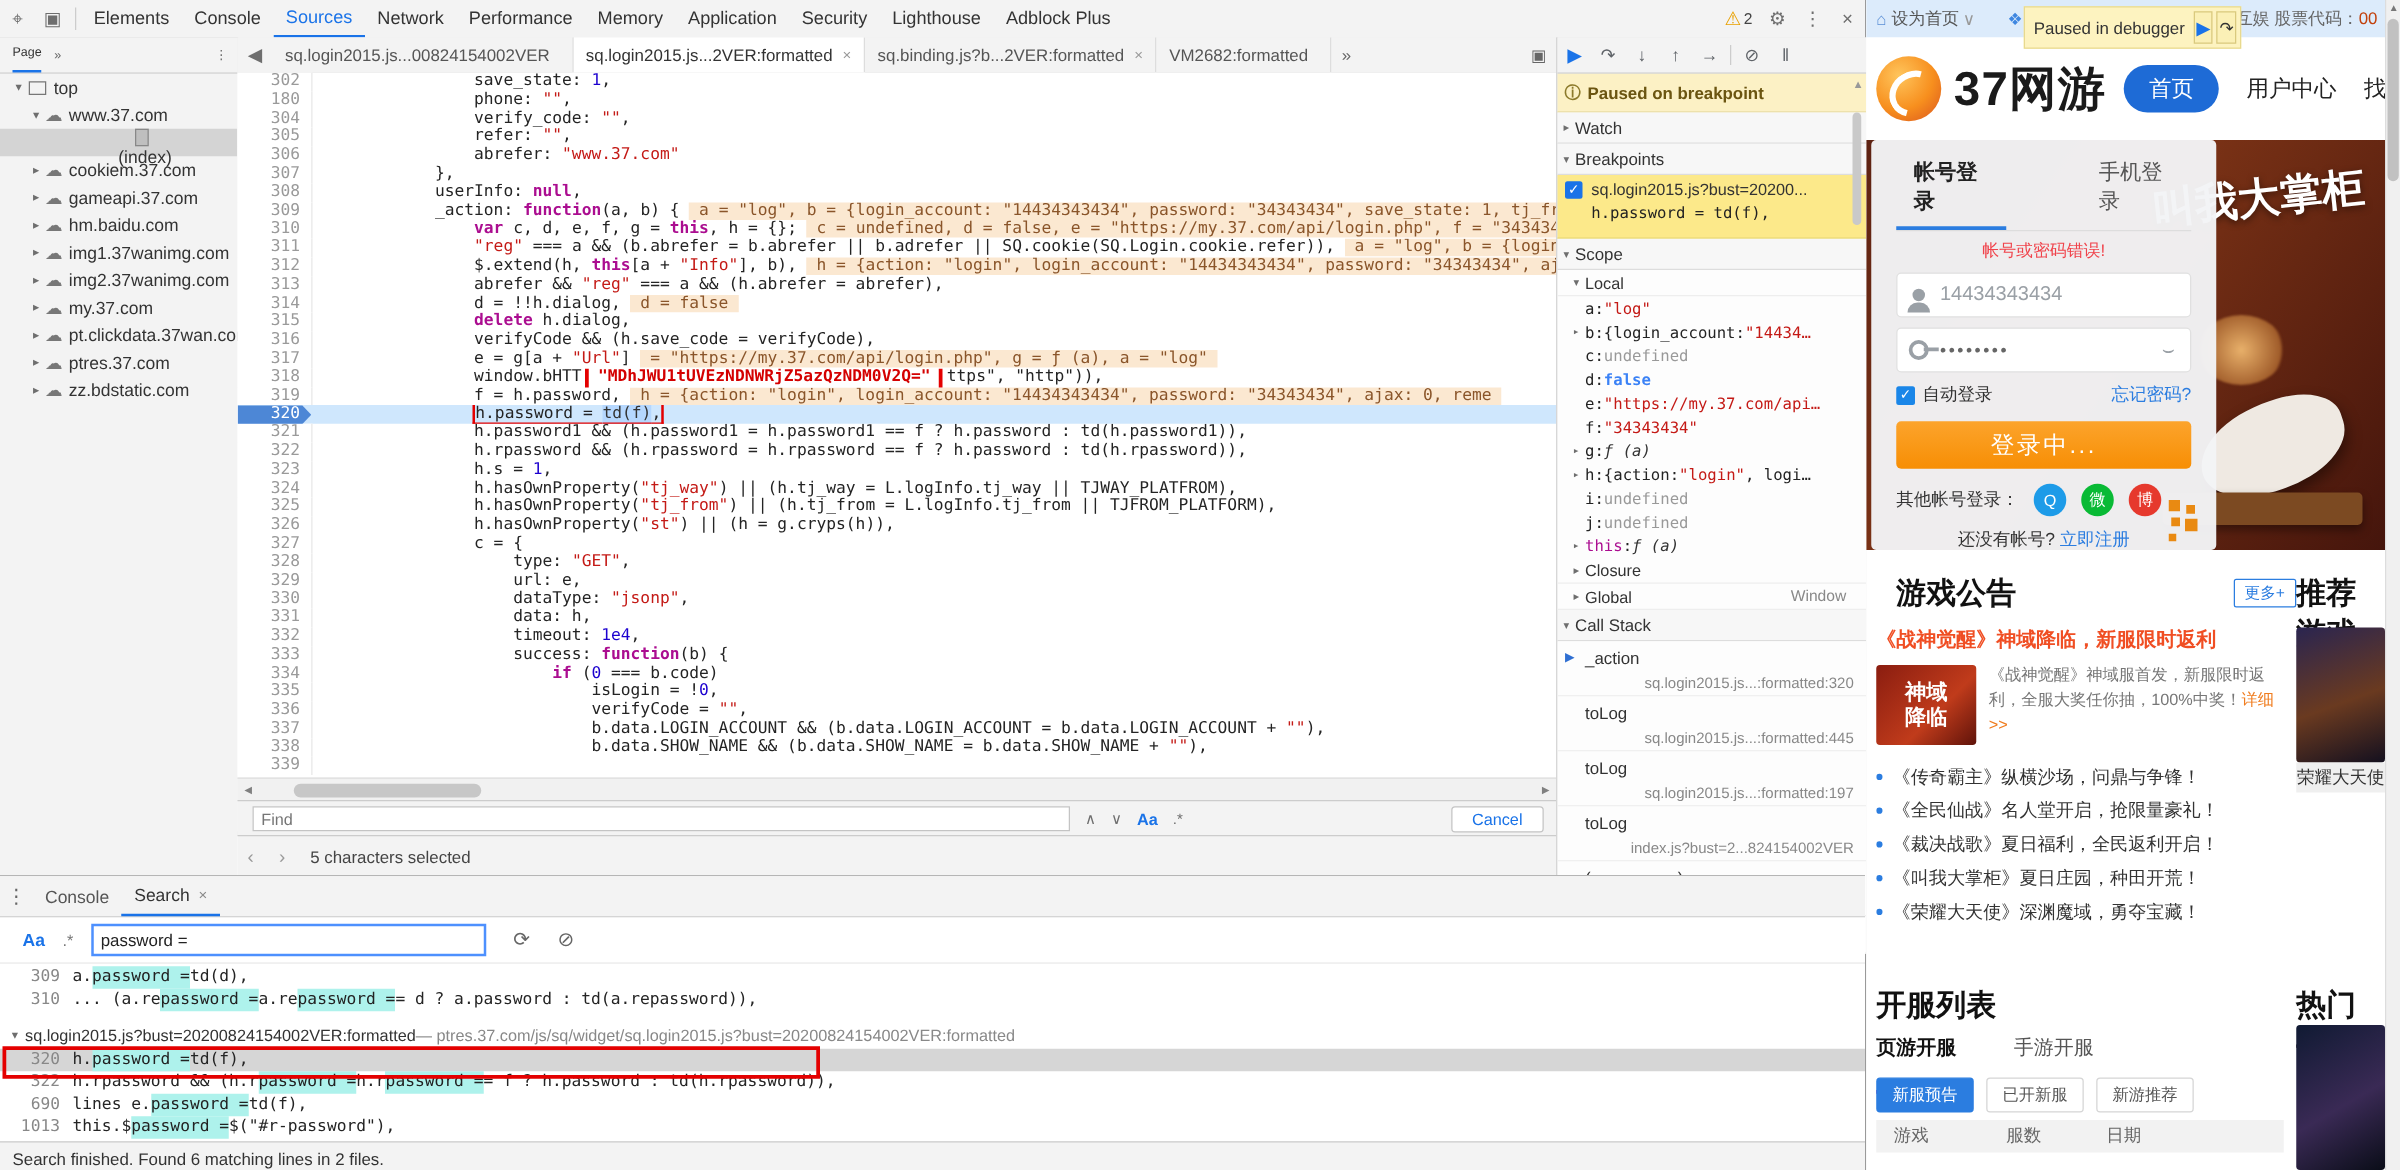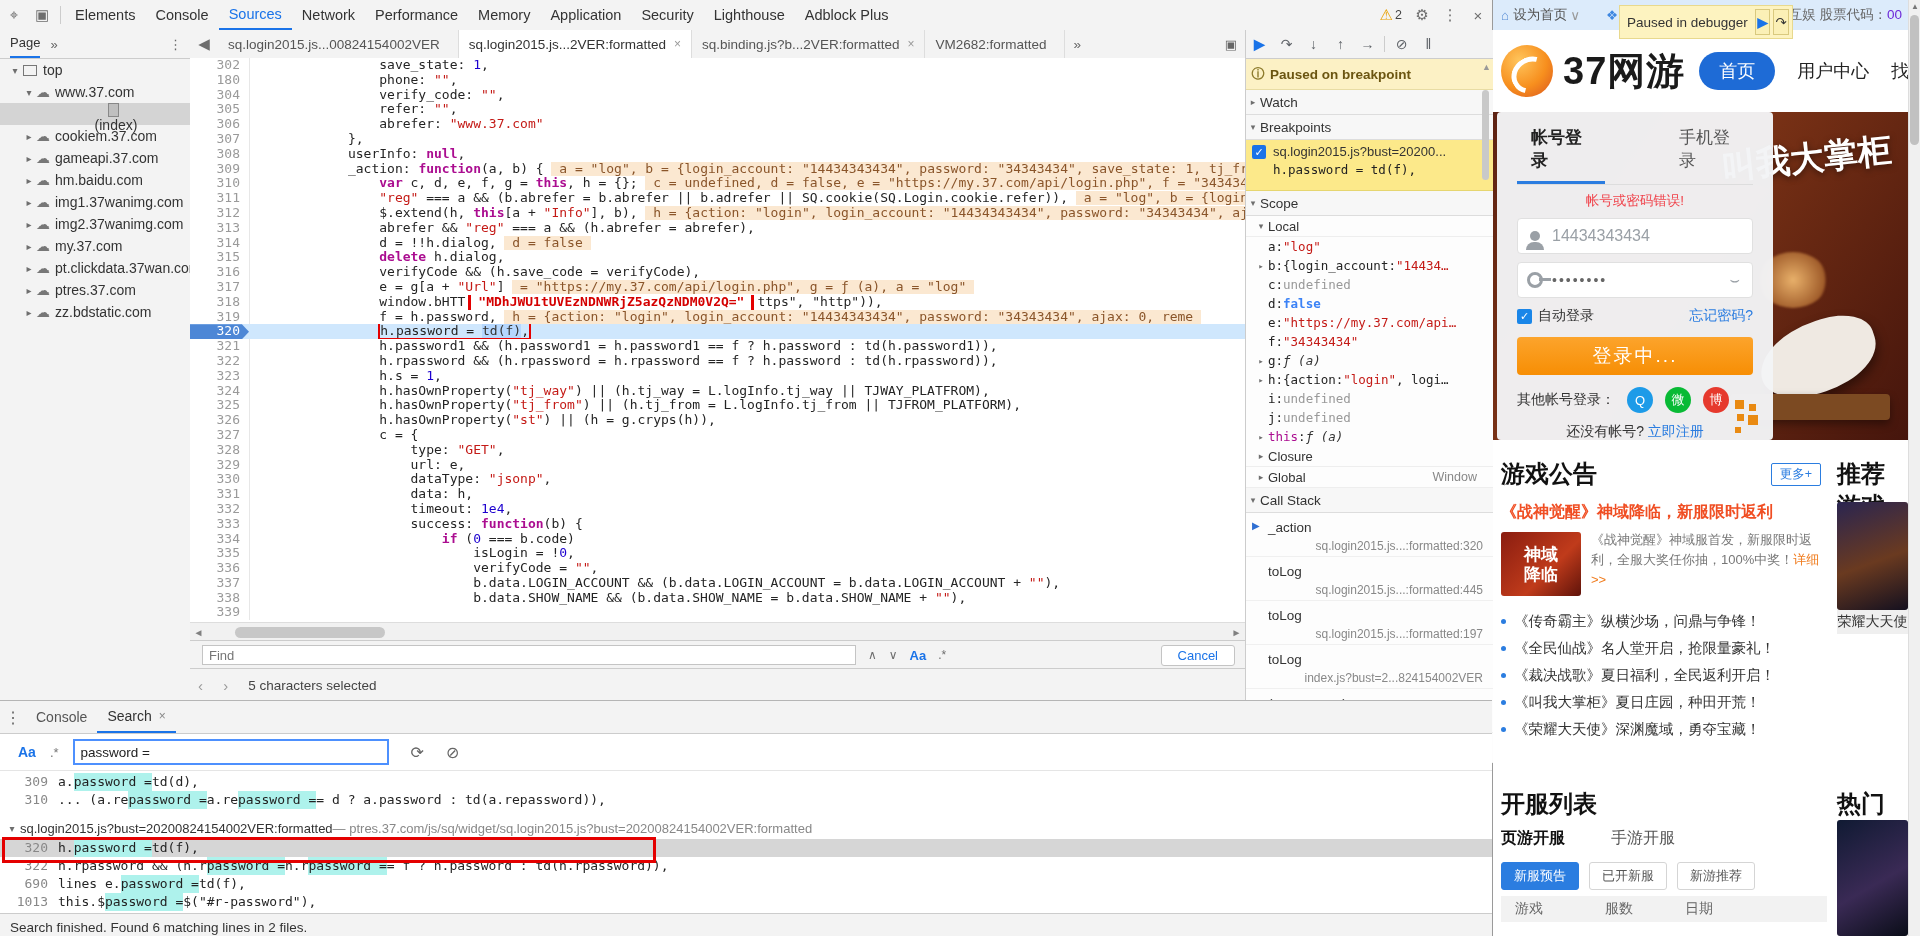--- a/index.html
+++ b/index.html
@@ -11,21 +11,21 @@
   .tb-ic{width:28px;height:28px;display:flex;align-items:center;justify-content:center;color:#6e6e6e;font-size:15px;flex:none;}
   .tb-sep{width:1px;height:18px;background:#ccc;margin:0 4px;flex:none;}
   .dt-tab{padding:0 10px;height:29px;line-height:29px;font-size:14.5px;color:#333;flex:none;}
   .dt-tab.active{color:#1a73e8;border-bottom:2px solid #1a73e8;height:27px;line-height:27px;}
   #tb-right{margin-left:auto;display:flex;align-items:center;}
   .warn-badge{color:#e8a000;font-size:15px;}
   .warn-num{font-size:12.5px;color:#444;margin:0 6px 0 2px;}
   
   #dt-body{left:0;top:30px;width:1492px;height:670px;}
   #sidebar{left:0;top:0;width:190px;height:638px;background:#f3f3f3;border-right:1px solid #ccc;}
-  #sb-head{height:28px;border-bottom:1px solid #ccc;display:flex;align-items:center;font-size:13px;color:#333;}
+  #sb-head{height:28px;border-bottom:1px solid #ccc;display:flex;align-items:center;font-size:10px;color:#333;}
   #sb-page{margin-left:10px;height:26px;line-height:26px;border-bottom:2px solid #1a73e8;}
   #sb-chev{margin-left:10px;color:#666;}
   #sb-kebab{margin-left:auto;margin-right:8px;color:#666;}
   #sb-tree{overflow:hidden;height:606px;background:#f3f3f3;}
   .trow{height:22px;display:flex;align-items:center;font-size:14px;color:#333;white-space:nowrap;}
   .trow.sel{background:#d4d4d4;flex-direction:column;}
   .trow.d0{padding-left:8px;} .trow.d1{padding-left:22px;} .trow.d2{padding-left:42px;}
   .tw{width:14px;color:#6e6e6e;font-size:10px;text-align:center;flex:none;}
   .pad{width:14px;flex:none;}
   .ico-frame{width:12px;height:9px;border:1.5px solid #777;margin:0 6px 0 1px;flex:none;}
@@ -120,21 +120,21 @@
   .fname{color:#333;}
   .fpath{color:#888;}
   #drawer-status{height:27px;background:#f3f3f3;border-top:1px solid #ccc;display:flex;align-items:center;font-size:13.5px;color:#333;}
   #drawer-status span{margin-left:10px;}
   
   #site{left:1493px;top:0;width:427px;height:936px;background:#fff;overflow:hidden;}
   #site-topbar{left:0;top:0;width:415px;height:30px;background:#dcebfb;display:flex;align-items:center;font-size:13.5px;color:#555;}
   #site-topbar .home{color:#5b8fd6;margin:0 4px 0 8px;}
   #site-topbar .cube{color:#3f87e0;margin:0 4px 0 26px;}
   #site-topbar .stock{margin-left:auto;margin-right:6px;color:#666;white-space:nowrap;}
-  #site-topbar .stock b{color:#6d28d9;font-weight:normal;}
+  #site-topbar .stock b{color:#c2410c;font-weight:normal;}
   #paused-overlay{left:126px;top:5px;width:172px;height:32px;background:#fdf3c0;border:1px solid #e8d98e;display:flex;align-items:center;z-index:5;font-size:13.5px;color:#333;}
   #paused-overlay .lbl2{padding:0 7px;white-space:nowrap;}
   #paused-overlay .ob{width:24px;height:24px;border:1px solid #d9c97e;background:#fbf0b6;display:flex;align-items:center;justify-content:center;margin-right:3px;}
   #paused-overlay .ob.blue{color:#1a73e8;font-weight:bold;}
   #site-header{left:0;top:30px;width:415px;height:82px;background:#fff;display:flex;align-items:center;}
   #logo-ball{width:52px;height:52px;border-radius:50%;background:radial-gradient(circle at 35% 30%,#ffc55c,#f78f1e 55%,#d9531e);margin-left:8px;position:relative;flex:none;}
   #logo-ball::after{content:"";position:absolute;left:10px;top:12px;width:30px;height:26px;border-radius:50%;border:5px solid #fff;border-color:#fff transparent transparent #fff;transform:rotate(-30deg);}
   #logo-text{font-size:38px;font-weight:bold;color:#1a1a1a;margin-left:10px;letter-spacing:1px;white-space:nowrap;}
   #nav-home{margin-left:14px;background:#1e6bd6;color:#fff;font-size:18px;padding:7px 20px;border-radius:20px;white-space:nowrap;}
   #nav-user{margin-left:22px;font-size:18px;color:#222;white-space:nowrap;}
@@ -169,21 +169,21 @@
   #lg-reg{color:#2b7de0;}
   #lg-qr{position:absolute;right:8px;bottom:6px;width:30px;height:34px;background:
     linear-gradient(#e98a12,#e98a12) 0 0/9px 9px no-repeat,
     linear-gradient(#e98a12,#e98a12) 14px 4px/7px 7px no-repeat,
     linear-gradient(#e98a12,#e98a12) 2px 14px/7px 7px no-repeat,
     linear-gradient(#e98a12,#e98a12) 13px 15px/10px 10px no-repeat,
     linear-gradient(#e98a12,#e98a12) 0 27px/6px 6px no-repeat;}
   
   #ann{left:0;top:440px;width:415px;height:340px;}
   .sec-title{font-size:24px;font-weight:bold;color:#111;}
-  #ann-head{position:absolute;left:8px;top:18px;display:flex;align-items:center;width:330px;}
+  #ann-head{position:absolute;left:24px;top:18px;display:flex;align-items:center;width:330px;}
   #ann-more{margin-left:auto;margin-right:10px;border:1px solid #2b7de0;color:#2b7de0;font-size:12.5px;padding:2px 8px;border-radius:2px;}
   #rec-title{position:absolute;left:344px;top:18px;}
   #ann-headline{position:absolute;left:8px;top:62px;width:330px;font-size:16px;font-weight:bold;color:#f04e23;white-space:nowrap;overflow:hidden;}
   #ann-thumb{position:absolute;left:8px;top:92px;width:80px;height:64px;background:linear-gradient(135deg,#8a1d10,#c03b1b 60%,#5f130a);border-radius:3px;color:#fff;font-family:"DejaVu Serif",serif;font-weight:bold;font-size:17px;display:flex;flex-direction:column;align-items:center;justify-content:center;line-height:20px;}
   #ann-desc{position:absolute;left:98px;top:90px;width:236px;font-size:13px;color:#777;line-height:20px;}
   #ann-detail{color:#f07c1e;}
   #ann-list{position:absolute;left:8px;top:168px;width:330px;}
   .ann-item{display:flex;align-items:center;height:27px;font-size:14.5px;color:#333;white-space:nowrap;overflow:hidden;}
   .ann-item .dot{width:5px;height:5px;border-radius:50%;background:#2b7de0;margin-right:8px;flex:none;}
   #rec-thumb{position:absolute;left:344px;top:62px;width:71px;height:108px;background:linear-gradient(160deg,#2a2550,#6a3a20 55%,#14101f);border-radius:3px;}

